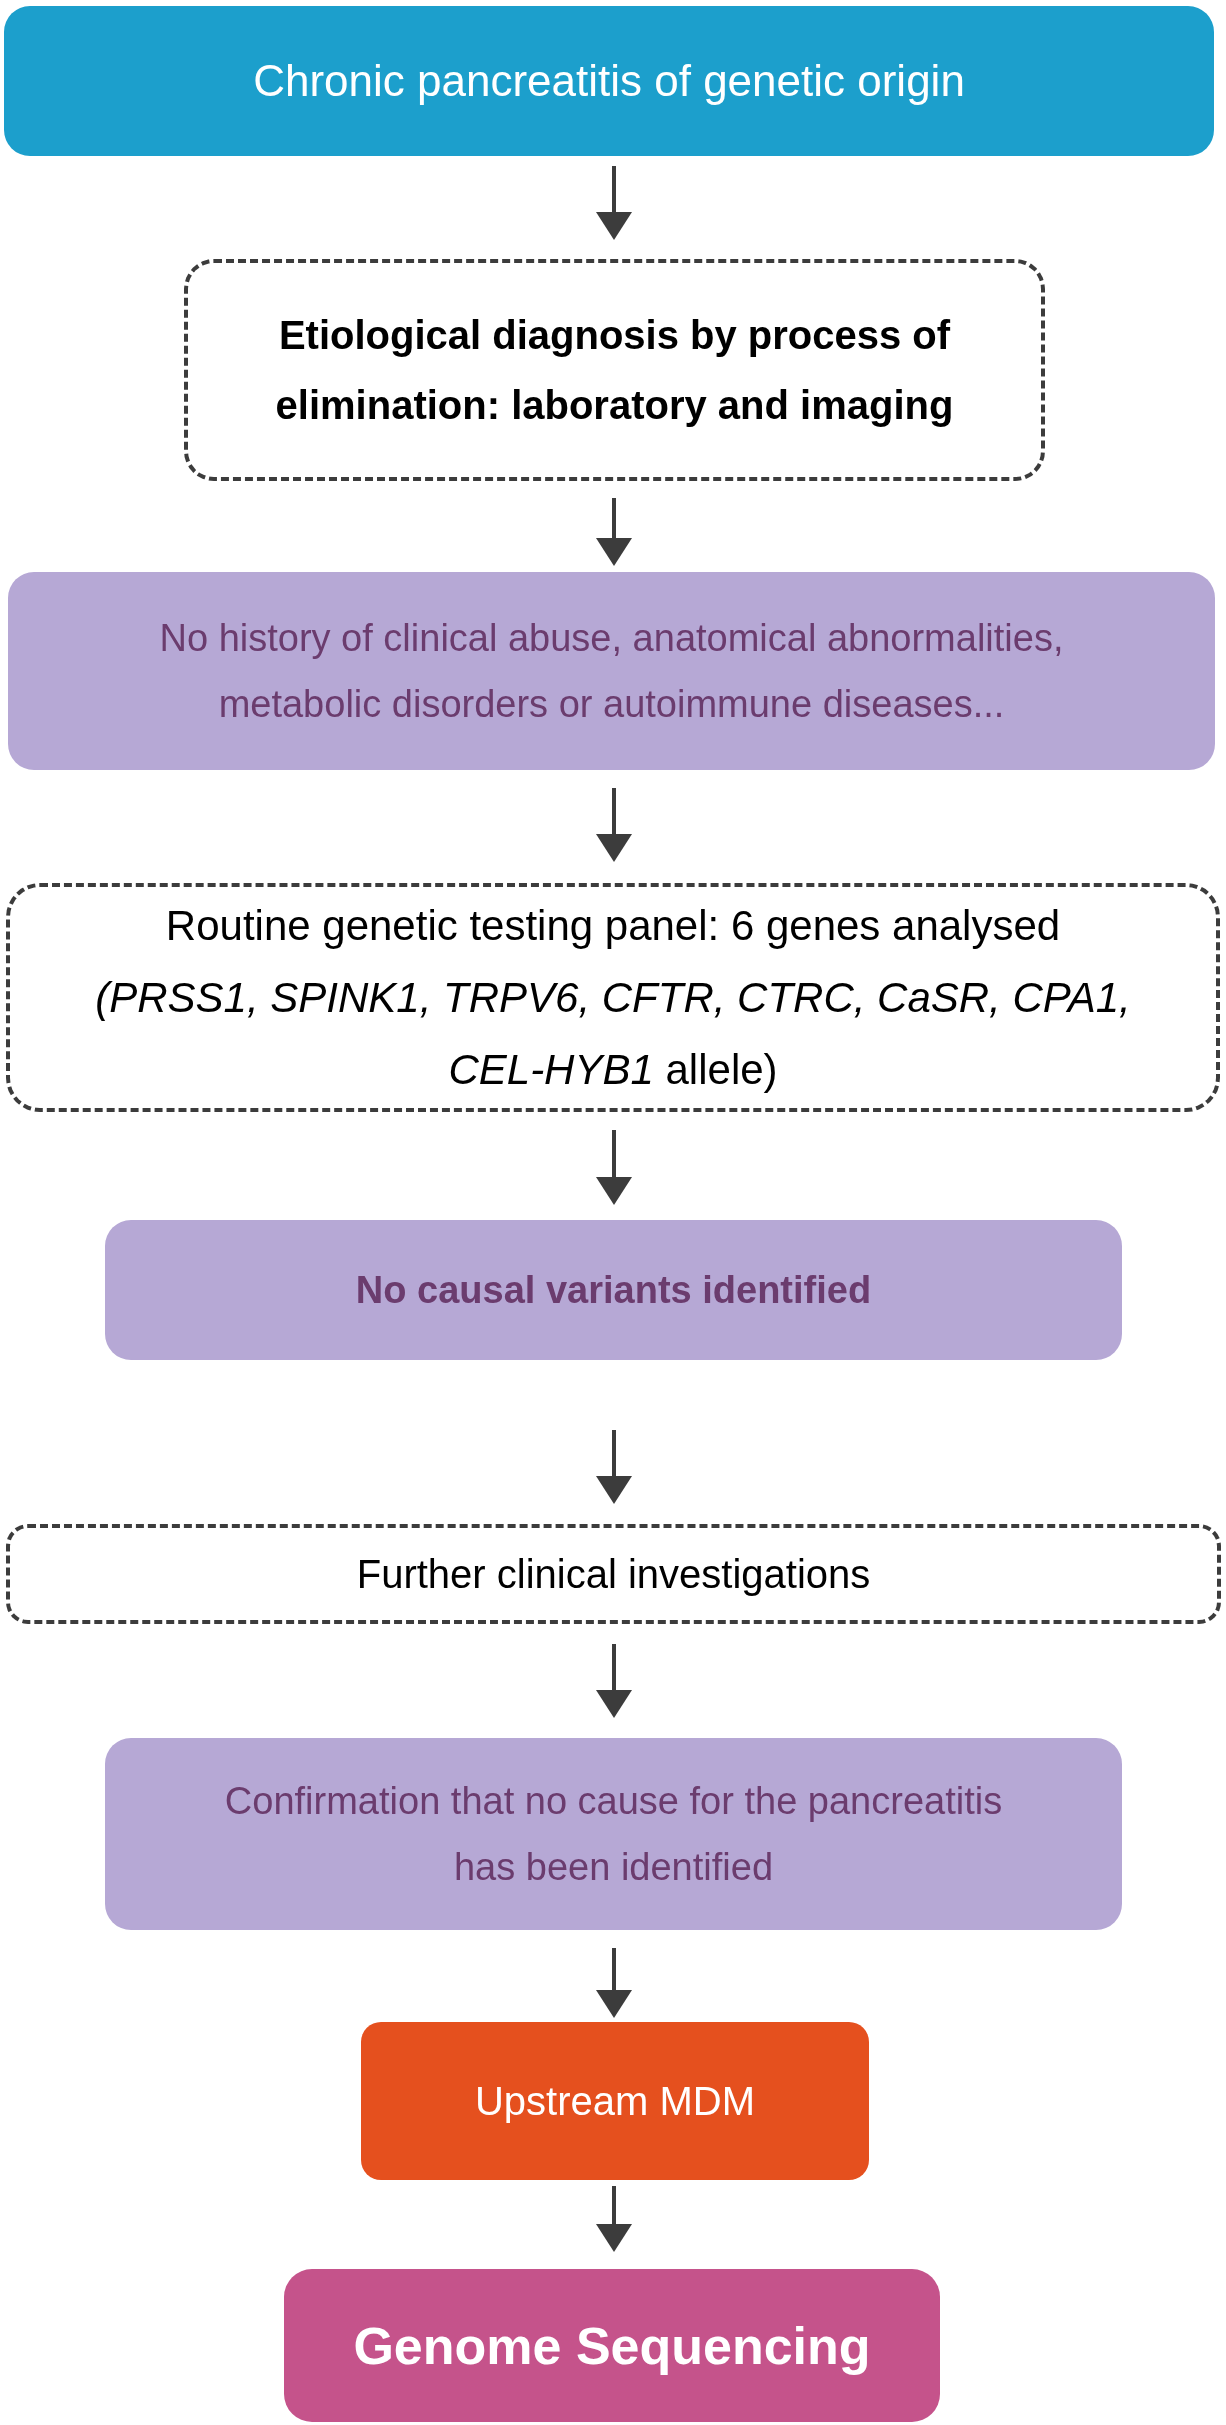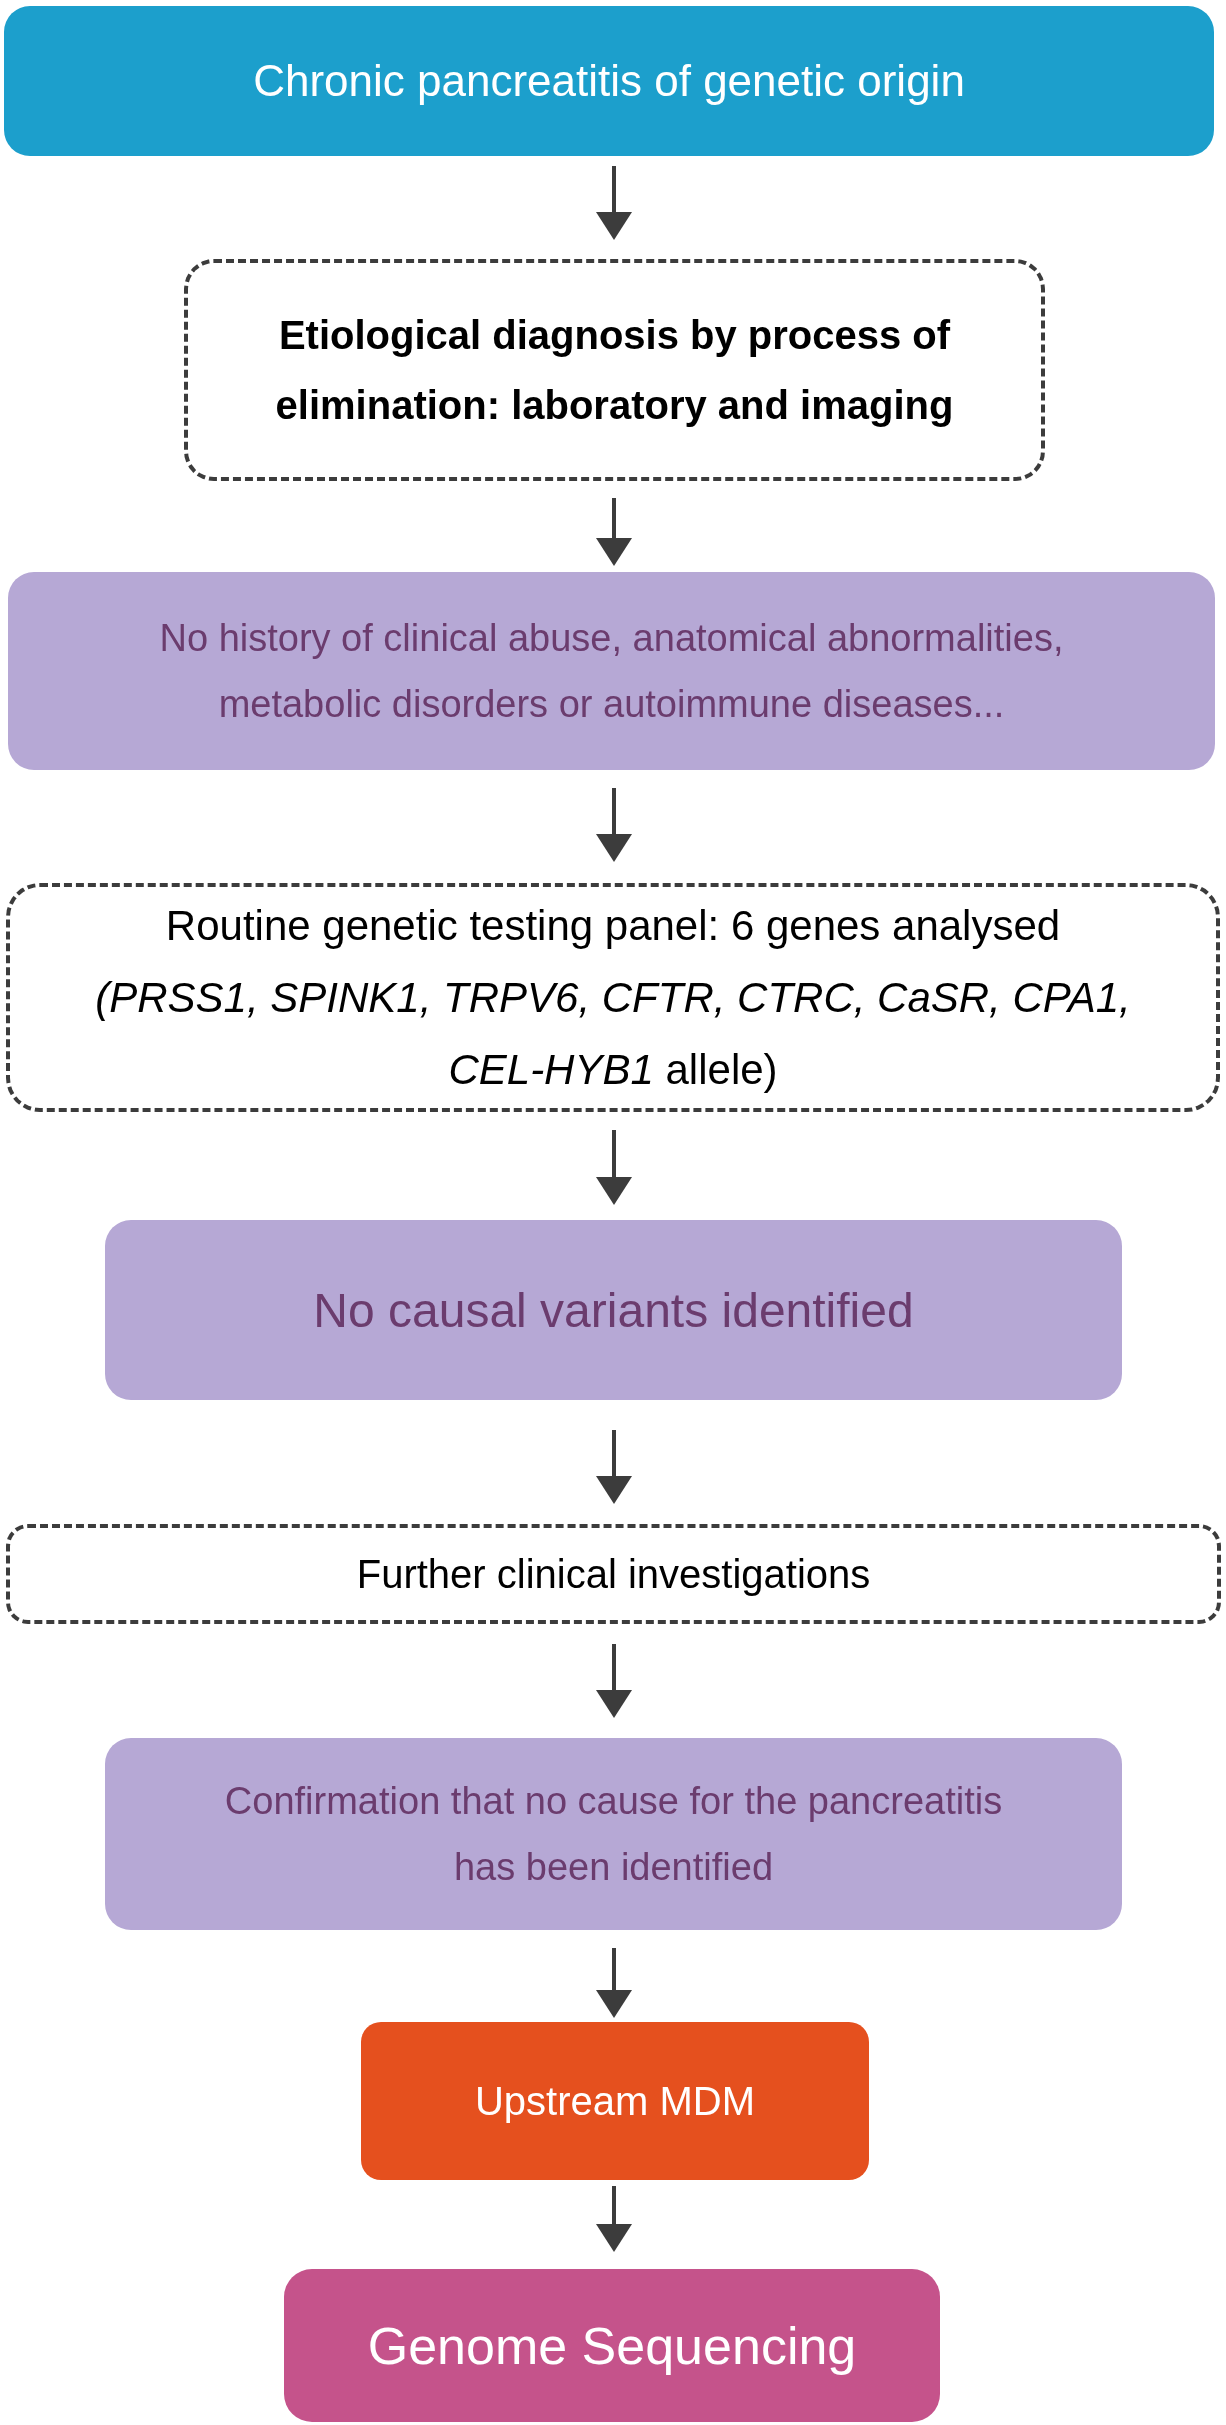--- a/index.html
+++ b/index.html
@@ -42,29 +42,30 @@
   }
   .orange {
     background: var(--orange);
     color: var(--white_text);
     border-radius: 24px;
   }
   .pink {
     background: var(--pink);
     color: var(--white_text);
     border-radius: 28px;
+    font-weight: bold;
   }
   .italic { font-style: italic; }
 
   
   #node-start        { left: 4px;   top: 6px;    width: 1210px; height: 150px; font-size: 44px; }
   #node-etiological  { left: 184px; top: 259px;  width: 861px;  height: 222px; font-size: 40px; line-height: 70px; border-radius: 30px; font-weight: bold; }
   #node-no-history   { left: 8px;   top: 572px;  width: 1207px; height: 198px; font-size: 38px; line-height: 66px; }
   #node-genetic-panel{ left: 6px;   top: 883px;  width: 1214px; height: 229px; font-size: 42px; line-height: 72px; border-radius: 34px; }
-  #node-no-variants  { left: 105px; top: 1220px; width: 1017px; height: 180px; font-size: 48px; }
+  #node-no-variants  { left: 105px; top: 1220px; width: 1017px; height: 140px; font-size: 38px; font-weight: bold; }
   #node-further      { left: 6px;   top: 1524px; width: 1215px; height: 100px; font-size: 40px; border-radius: 22px; }
   #node-confirmation { left: 105px; top: 1738px; width: 1017px; height: 192px; font-size: 38px; line-height: 66px; }
   #node-upstream     { left: 361px; top: 2022px; width: 508px;  height: 158px; font-size: 40px; border-radius: 20px; }
   #node-genome       { left: 284px; top: 2269px; width: 656px;  height: 153px; font-size: 52px; }
 
   
   .arrow {
     position: absolute;
     left: 596px;
     width: 36px;

